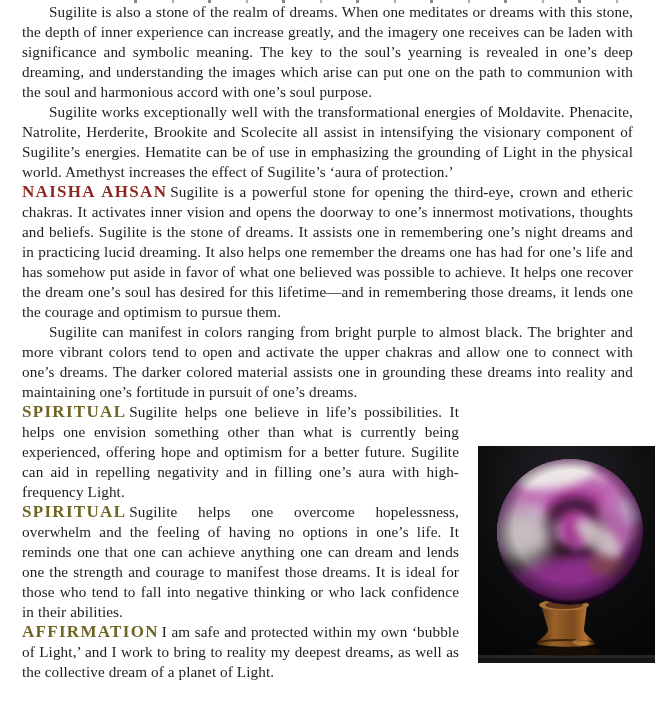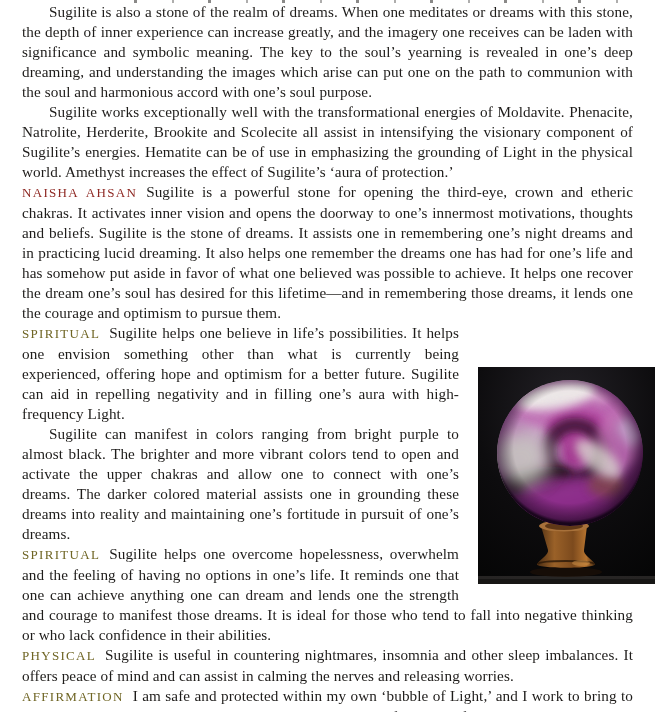--- a/index.html
+++ b/index.html
@@ -21,24 +21,24 @@
   p.para{
     margin:0;
     font-size:15.2px;
     line-height:20px;
     text-align:justify;
     letter-spacing:.1px;
   }
   p.indent{text-indent:27px;}
   .naisha-gap{margin-top:8px;}
   .hdr{
-    font-weight:normal;
-    font-size:13px;
+    font-weight:bold;
+    font-size:17px;
     letter-spacing:1.3px;
-    margin-right:9px;
+    margin-right:3px;
     white-space:nowrap;
   }
   .hdr-red{color:#8e2823;}
   .hdr-olive{color:#6f6524;}
   .photo-float{
     float:right;
     width:177px;height:217px;
     margin:44px -22px 4px 19px;
     display:block;
     line-height:0;
@@ -53,20 +53,22 @@
   <div class="crop-fragments"></div>
 
   <p class="para indent"><span>Sugilite is also a stone of the realm of dreams. When one meditates or dreams with this stone, the depth of inner experience can increase greatly, and the imagery one receives can be laden with significance and symbolic meaning. The key to the soul’s yearning is revealed in one’s deep dreaming, and understanding the images which arise can put one on the path to communion with the soul and harmonious accord with one’s soul purpose.</span></p>
 
   <p class="para indent"><span>Sugilite works exceptionally well with the transformational energies of Moldavite. Phenacite, Natrolite, Herderite, Brookite and Scolecite all assist in intensifying the visionary component of Sugilite’s energies. Hematite can be of use in emphasizing the grounding of Light in the physical world. Amethyst increases the effect of Sugilite’s ‘aura of protection.’</span></p>
 
   <p class="para naisha-gap">
     <span class="hdr hdr-red">NAISHA AHSAN</span><span>Sugilite is a powerful stone for opening the third-eye, crown and etheric chakras. It activates inner vision and opens the doorway to one’s innermost motivations, thoughts and beliefs. Sugilite is the stone of dreams. It assists one in remembering one’s night dreams and in practicing lucid dreaming. It also helps one remember the dreams one has had for one’s life and has somehow put aside in favor of what one believed was possible to achieve. It helps one recover the dream one’s soul has desired for this lifetime—and in remembering those dreams, it lends one the courage and optimism to pursue them.</span>
   </p>
 
+
+  <p class="para indent"><span>Sugilite can manifest in colors ranging from bright purple to almost black. The brighter and more vibrant colors tend to open and activate the upper chakras and allow one to connect with one’s dreams. The darker colored material assists one in grounding these dreams into reality and maintaining one’s fortitude in pursuit of one’s dreams.</span></p>
 
   <p class="para">
     <span class="photo-float">
       <svg width="177" height="217" viewBox="0 0 177 217" xmlns="http://www.w3.org/2000/svg">
         <defs>
           <radialGradient id="bgG" cx="50%" cy="18%" r="95%">
             <stop offset="0%" stop-color="#232126"></stop>
             <stop offset="55%" stop-color="#0d0c0e"></stop>
             <stop offset="100%" stop-color="#050505"></stop>
           </radialGradient>
@@ -127,28 +129,23 @@
           <path d="M150,48 L165,70 L152,82 L138,60 Z" fill="#cfe0e8" opacity="0.45" filter="url(#soft)"></path>
           <ellipse cx="78" cy="29" rx="40" ry="13" fill="#eef0ea" opacity="0.9" filter="url(#soft)" transform="rotate(-10 78 29)"></ellipse>
           <path d="M46,38 C62,24 104,20 128,34" stroke="#f6f4ef" stroke-width="4" fill="none" opacity="0.8" filter="url(#soft)"></path>
           <circle cx="92" cy="86" r="73" fill="url(#rimG)"></circle>
         </g>
       </svg>
     </span>
     <span class="hdr hdr-olive">SPIRITUAL</span><span>Sugilite helps one believe in life’s possibilities. It helps one envision something other than what is currently being experienced, offering hope and optimism for a better future. Sugilite can aid in repelling negativity and in filling one’s aura with high-frequency Light.</span>
   </p>
 
-  <p class="para indent"><span>Sugilite can manifest in colors ranging from bright purple to almost black. The brighter and more vibrant colors tend to open and activate the upper chakras and allow one to connect with one’s dreams. The darker colored material assists one in grounding these dreams into reality and maintaining one’s fortitude in pursuit of one’s dreams.</span></p>
-
   <p class="para">
     <span class="hdr hdr-olive">SPIRITUAL</span><span>Sugilite helps one overcome hopelessness, overwhelm and the feeling of having no options in one’s life. It reminds one that one can achieve anything one can dream and lends one the strength and courage to manifest those dreams. It is ideal for those who tend to fall into negative thinking or who lack confidence in their abilities.</span>
   </p>
 
-  <p class="para">
-    <span class="hdr hdr-olive">PHYSICAL</span><span>Sugilite is useful in countering nightmares, insomnia and other sleep imbalances. It offers peace of mind and can assist in calming the nerves and releasing worries.</span>
-  </p>
 
   <p class="para">
     <span class="hdr hdr-olive">AFFIRMATION</span><span>I am safe and protected within my own ‘bubble of Light,’ and I work to bring to reality my deepest dreams, as well as the collective dream of a planet of Light.</span>
   </p>
 
   <div style="clear:both;"></div>
 </div>
 
 </body></html>

